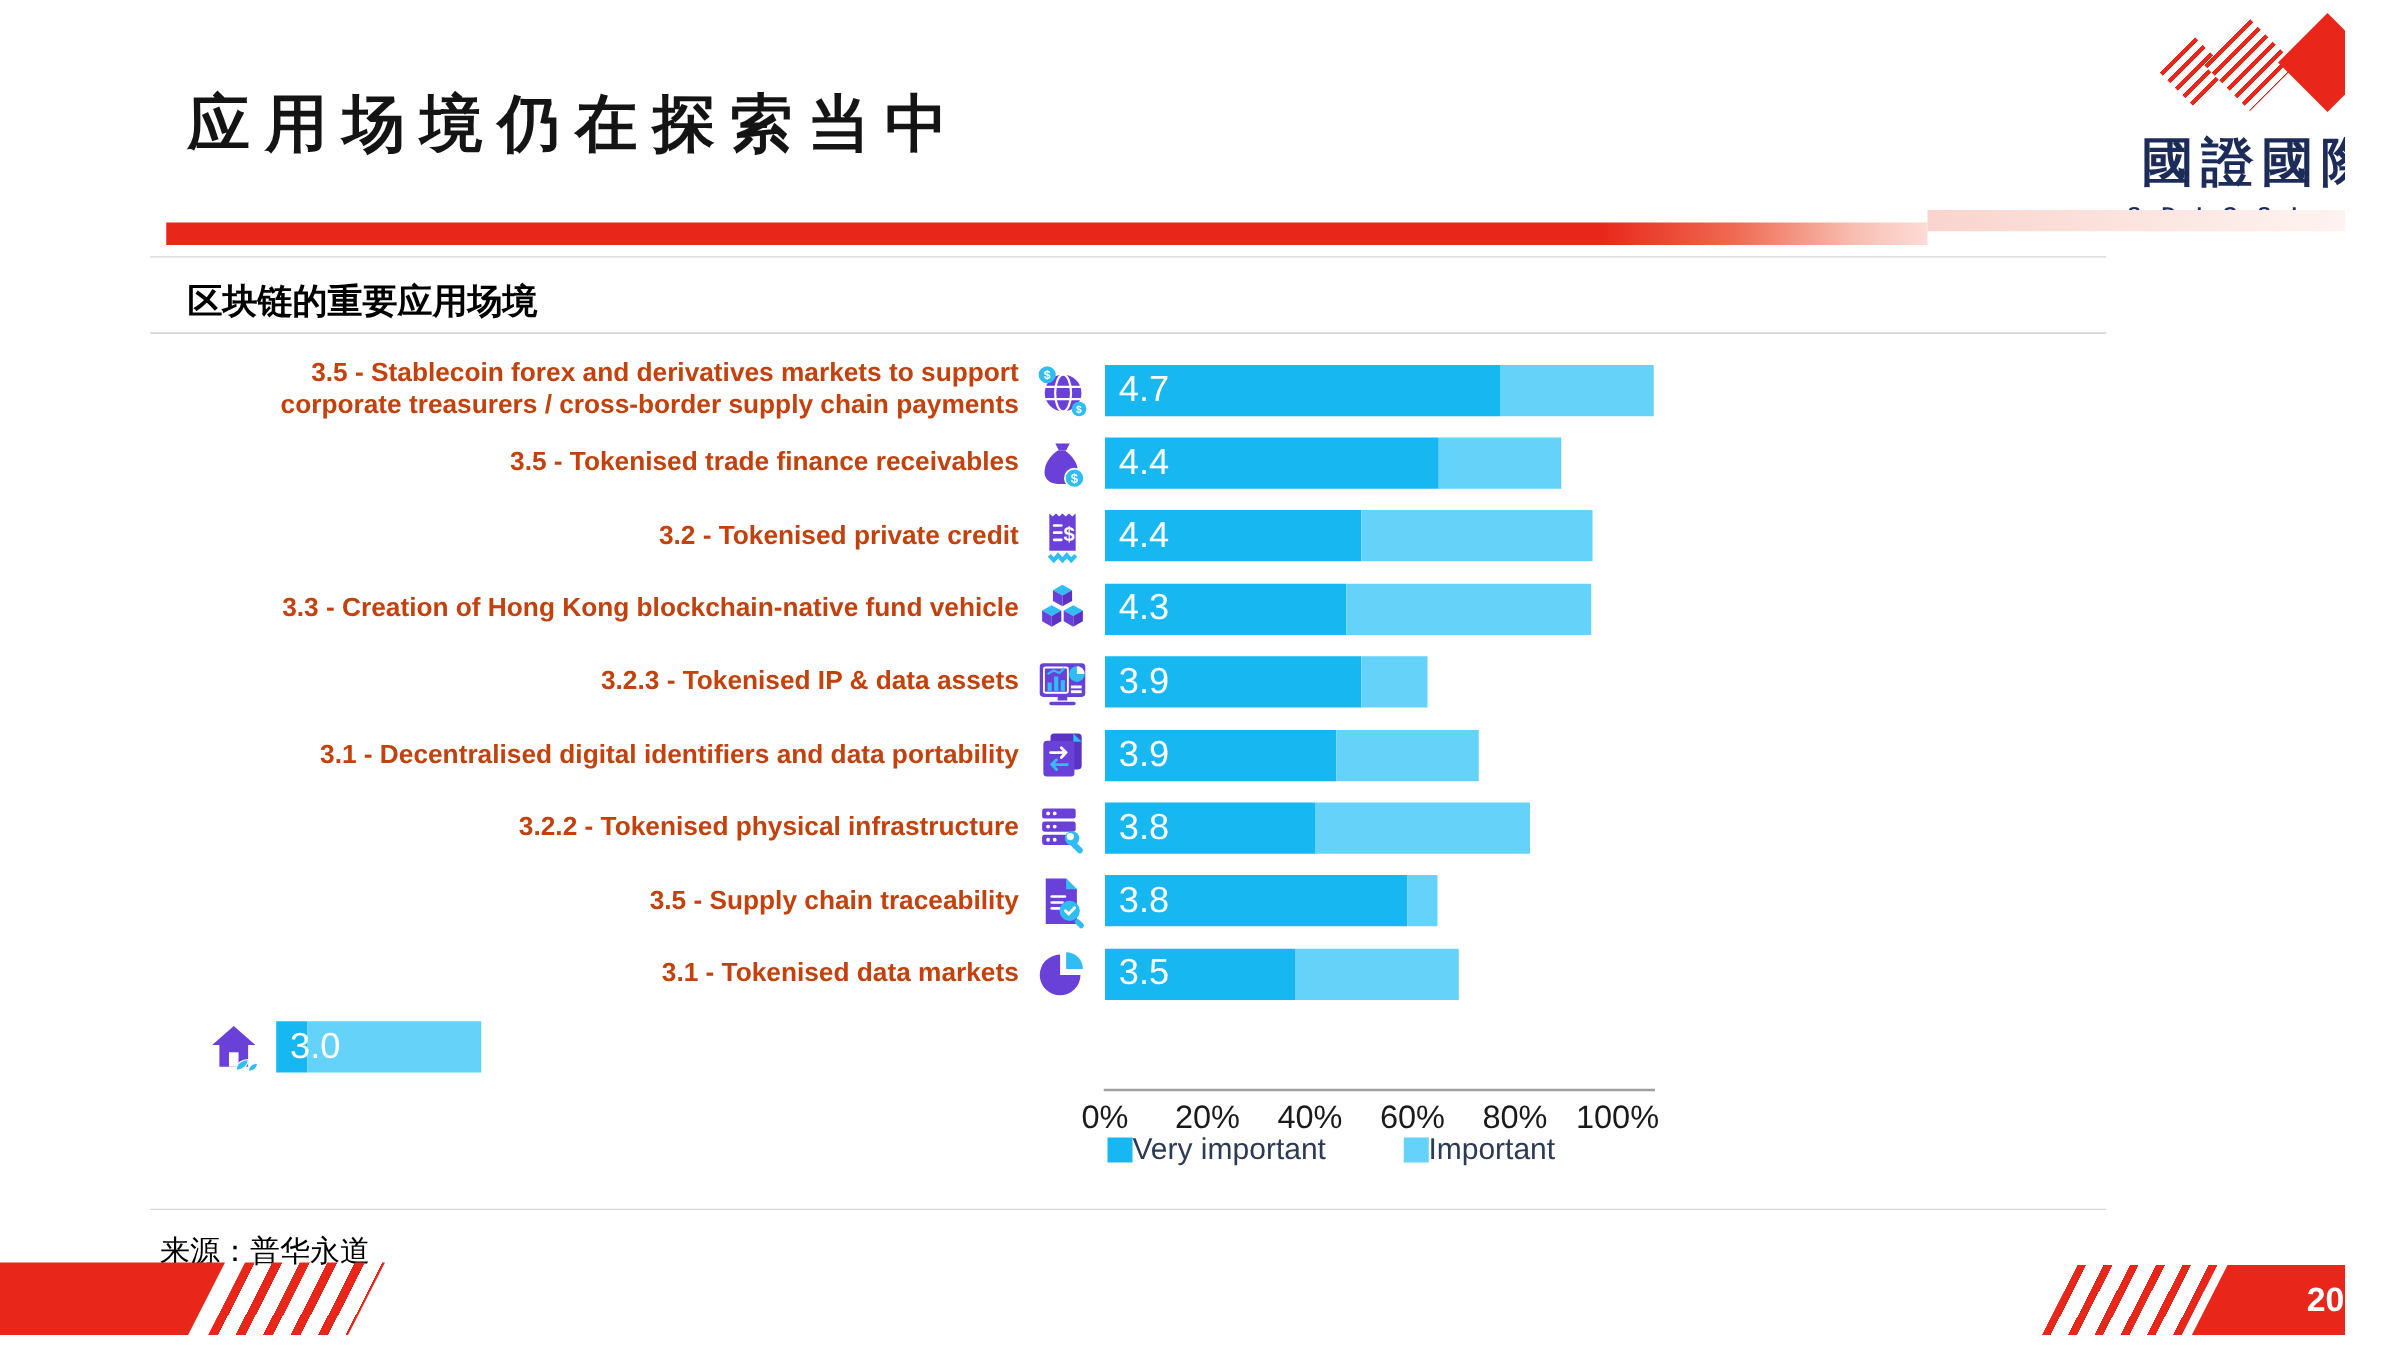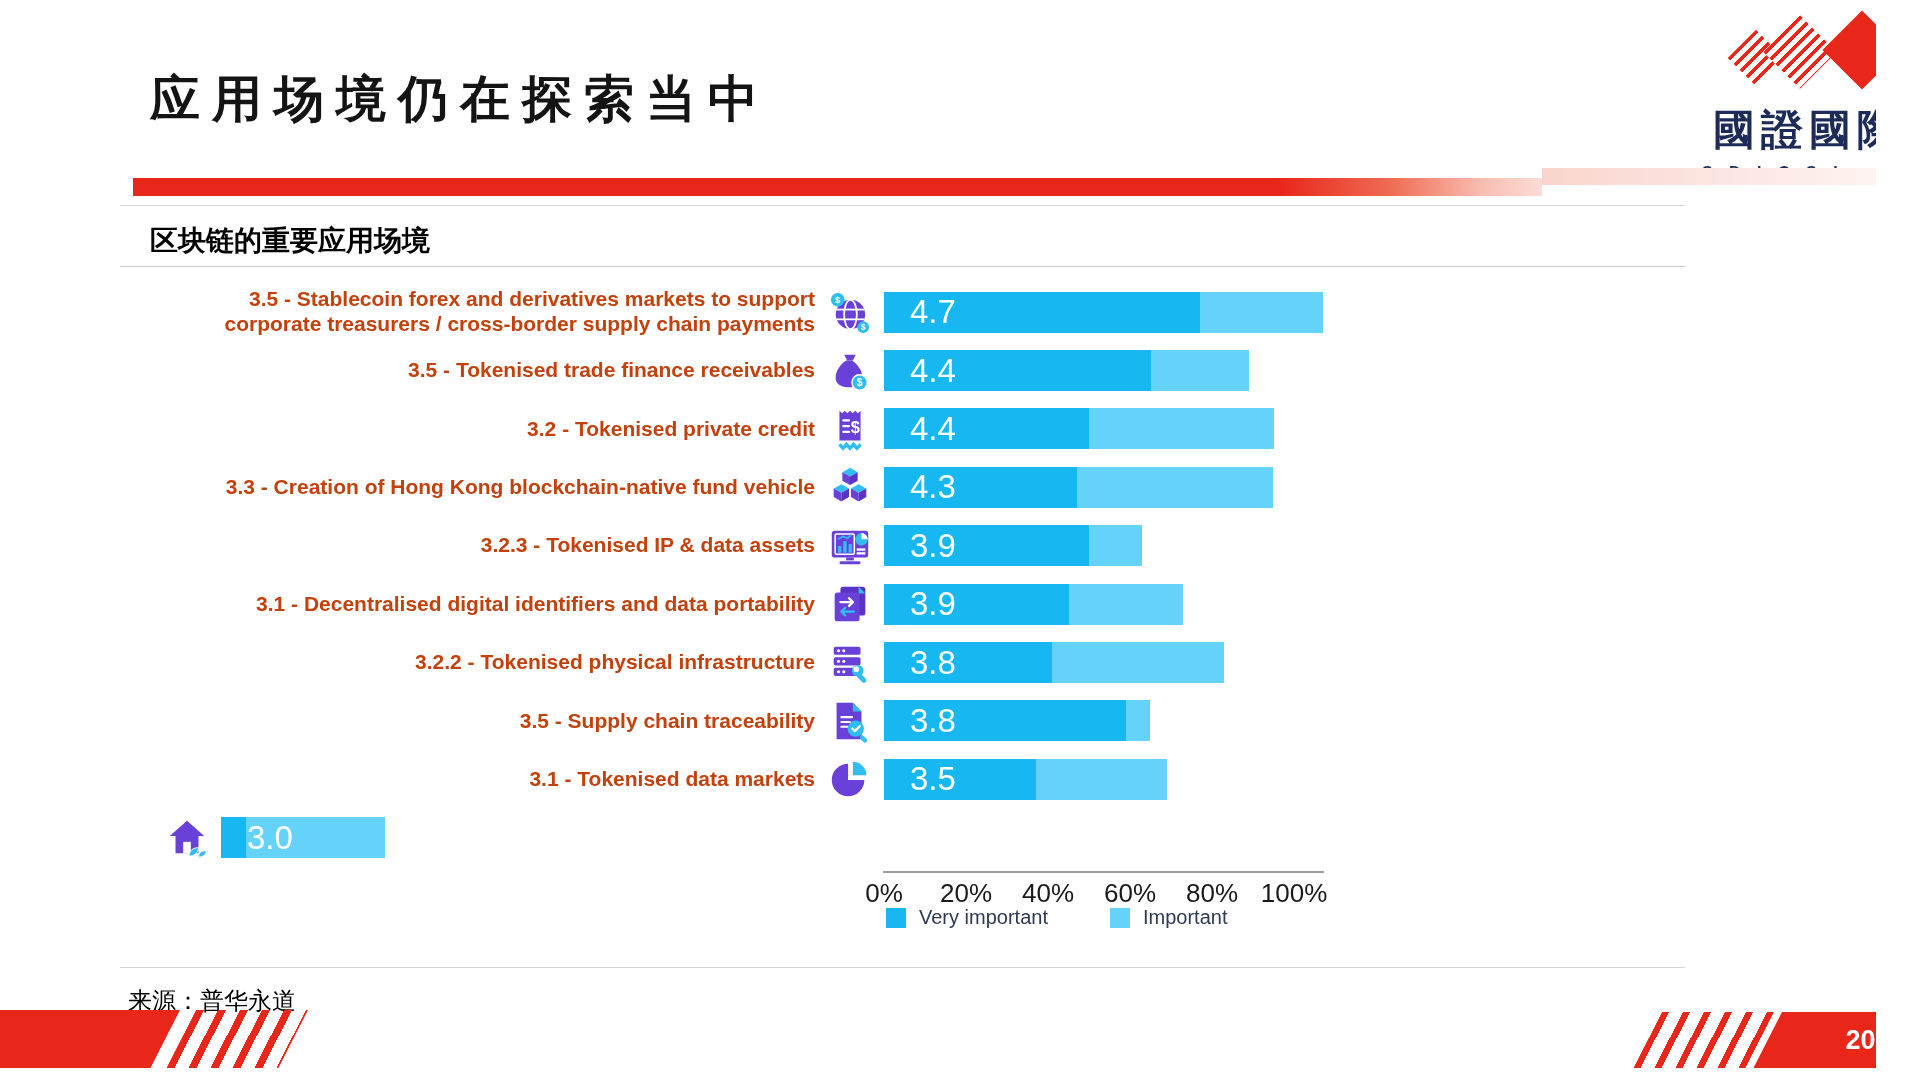--- a/index.html
+++ b/index.html
@@ -53,32 +53,32 @@
   .chart-rows{position:absolute;left:152px;top:283px;width:1700px;}
   .row{display:flex;align-items:center;height:58.4px;}
   .row-label{
     width:663px;flex:none;text-align:right;
     font-size:21px;font-weight:bold;color:#c2410c;line-height:1.18;
   }
   .row-icon{width:69px;flex:none;display:flex;justify-content:center;align-items:center;}
   .row-track{position:relative;height:41px;display:flex;flex:none;}
   .seg{height:41px;flex:none;}
   .score{
-    position:absolute;left:26px;top:50%;transform:translateY(-50%);
-    color:#fff;font-size:33px;font-weight:400;
+    position:absolute;left:11px;top:50%;transform:translateY(-50%);
+    color:#fff;font-size:29px;font-weight:400;
   }
 
   .x-axis-line{position:absolute;left:883px;top:871px;width:441px;height:2px;background:#9e9e9e;}
   .x-axis-ticks{position:absolute;left:884px;top:878px;width:441px;height:30px;}
   .tick{
     position:absolute;top:0;transform:translateX(-50%);
     font-size:26px;color:#1a1a1a;white-space:nowrap;
   }
   .chart-legend{position:absolute;left:886px;top:906px;display:flex;gap:62px;align-items:center;}
-  .legend-item{display:flex;align-items:center;gap:13px;font-size:20px;color:#2d3a55;}
+  .legend-item{display:flex;align-items:center;font-size:24px;color:#2d3a55;}
   .swatch{width:20px;height:20px;flex:none;}
 
   
   .hl-footer{left:120px;top:967px;width:1565px;}
   .source-note{
     position:absolute;left:128px;top:985px;
     font-size:24px;color:#000;
   }
   .footer-disclaimer{
     position:absolute;left:0;top:1026px;width:100%;text-align:center;

